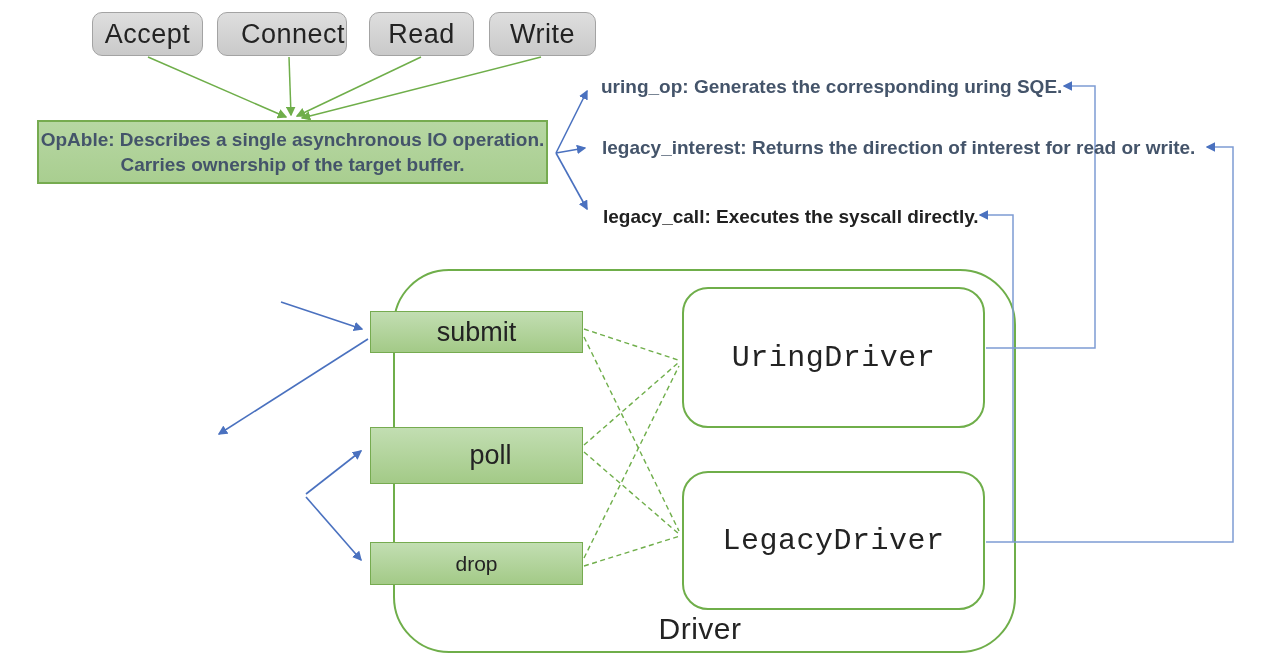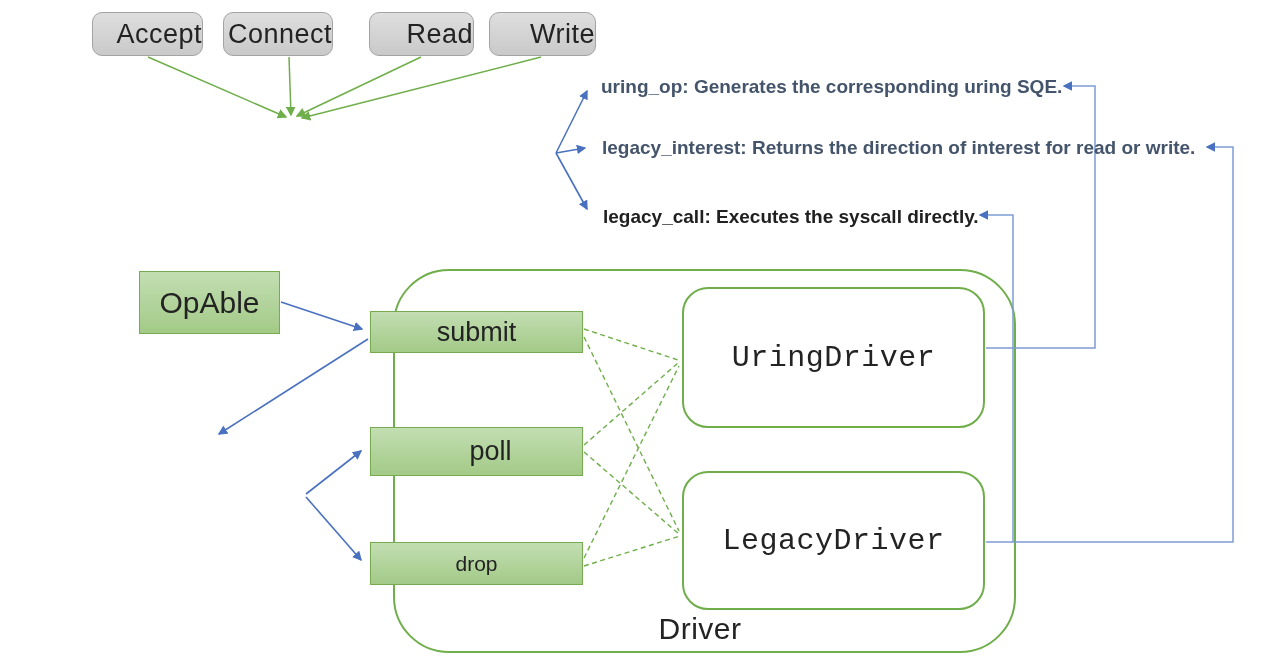--- a/index.html
+++ b/index.html
@@ -19,21 +19,21 @@
   .e-green{stroke:var(--green-line,#6fae4a);stroke-width:1.5;fill:none;}
   .e-dash{stroke:var(--green-line,#6fae4a);stroke-width:1.4;fill:none;stroke-dasharray:5 3.5;}
   .e-blue{stroke:var(--blue,#4a71bf);stroke-width:1.6;fill:none;}
   .e-blue-light{stroke:var(--blue-light,#7e9cd4);stroke-width:1.5;fill:none;}
   .driver-outline{stroke:var(--green-line,#6fae4a);stroke-width:2;fill:none;}
 
   .box{position:absolute;display:flex;align-items:center;justify-content:center;
        color:var(--label-text,#232323);}
   .gray-box{background:linear-gradient(180deg,var(--gray-fill-top,#dedede),var(--gray-fill-bottom,#c9c9c9));
        border:1px solid var(--gray-border,#a3a3a3);border-radius:10px;
-       font-size:27px;font-weight:400;letter-spacing:.5px;justify-content:flex-end;}
+       font-size:27px;font-weight:400;letter-spacing:.5px;}
   .green-box{background:linear-gradient(180deg,var(--green-fill-top,#c2deb2),var(--green-fill-bottom,#a3ca87));
        border:1.5px solid var(--green-border,#76ab50);}
   .note-box{position:absolute;display:flex;flex-direction:column;align-items:center;justify-content:center;
        background:linear-gradient(180deg,var(--note-fill-top,#b7d7a3),var(--note-fill-bottom,#a9ce90));
        border:2px solid var(--green-border,#76ab50);
        color:var(--navy-text,#44546a);font-size:19px;font-weight:600;line-height:25px;text-align:center;}
   .white-box{position:absolute;display:flex;align-items:center;justify-content:center;
        background:var(--white,#ffffff);border:2px solid var(--green-line,#6fae4a);border-radius:26px;
        color:var(--label-text,#232323);font-size:30px;font-weight:400;letter-spacing:.5px;font-family:Liberation Mono, monospace;}
   .ann{position:absolute;font-size:19px;font-weight:600;line-height:22px;color:var(--navy-text,#44546a);white-space:nowrap;}
@@ -84,44 +84,45 @@
     <path class="e-dash" d="M584,566 L680,536"></path>
 
     <path class="e-blue-light" d="M986,348 L1095,348 L1095,86 L1064,86" marker-end="url(#arrow-blue-lt)"></path>
     <path class="e-blue-light" d="M986,542 L1233,542 L1233,147 L1207,147" marker-end="url(#arrow-blue-lt)"></path>
     <path class="e-blue-light" d="M1013,542 L1013,215 L980,215" marker-end="url(#arrow-blue-lt)"></path>
   </svg>
 
   <div class="box gray-box" style="left:92px;top:12px;width:111px;height:44px;">
     <span>Accept</span>
   </div>
-  <div class="box gray-box" style="left:223px;top:12px;width:110px;height:44px;padding-left:22px;">
+  <div class="box gray-box" style="left:217px;top:12px;width:130px;height:44px;padding-left:22px;">
     <span>Connect</span>
   </div>
   <div class="box gray-box" style="left:369px;top:12px;width:105px;height:44px;">
     <span>Read</span>
   </div>
   <div class="box gray-box" style="left:489px;top:12px;width:107px;height:44px;">
     <span>Write</span>
   </div>
 
+  <div class="note-box" style="left:37px;top:120px;width:511px;height:64px;">
+    <span>OpAble: Describes a single asynchronous IO operation.</span>
+    <span>Carries ownership of the target buffer.</span>
+  </div>
 
   <div class="ann" style="left:601px;top:76px;">uring_op: Generates the corresponding uring SQE.</div>
   <div class="ann" style="left:602px;top:137px;">legacy_interest: Returns the direction of interest for read or write.</div>
   <div class="ann dark" style="left:603px;top:206px;">legacy_call: Executes the syscall directly.</div>
 
-  <div class="box green-box" style="left:139px;top:271px;width:141px;height:63px;font-size:30px;">
-    <span>OpAble</span>
-  </div>
 
 
   <div class="box green-box" style="left:370px;top:311px;width:213px;height:42px;font-size:27px;">
     <span>submit</span>
   </div>
-  <div class="box green-box" style="left:370px;top:427px;width:213px;height:49px;font-size:27px;padding-left:28px;">
+  <div class="box green-box" style="left:370px;top:427px;width:213px;height:57px;font-size:27px;padding-left:28px;">
     <span>poll</span>
   </div>
   <div class="box green-box" style="left:370px;top:542px;width:213px;height:43px;font-size:21px;">
     <span>drop</span>
   </div>
 
   <div class="white-box" style="left:682px;top:287px;width:303px;height:141px;">
     <span>UringDriver</span>
   </div>
   <div class="white-box" style="left:682px;top:471px;width:303px;height:139px;">

